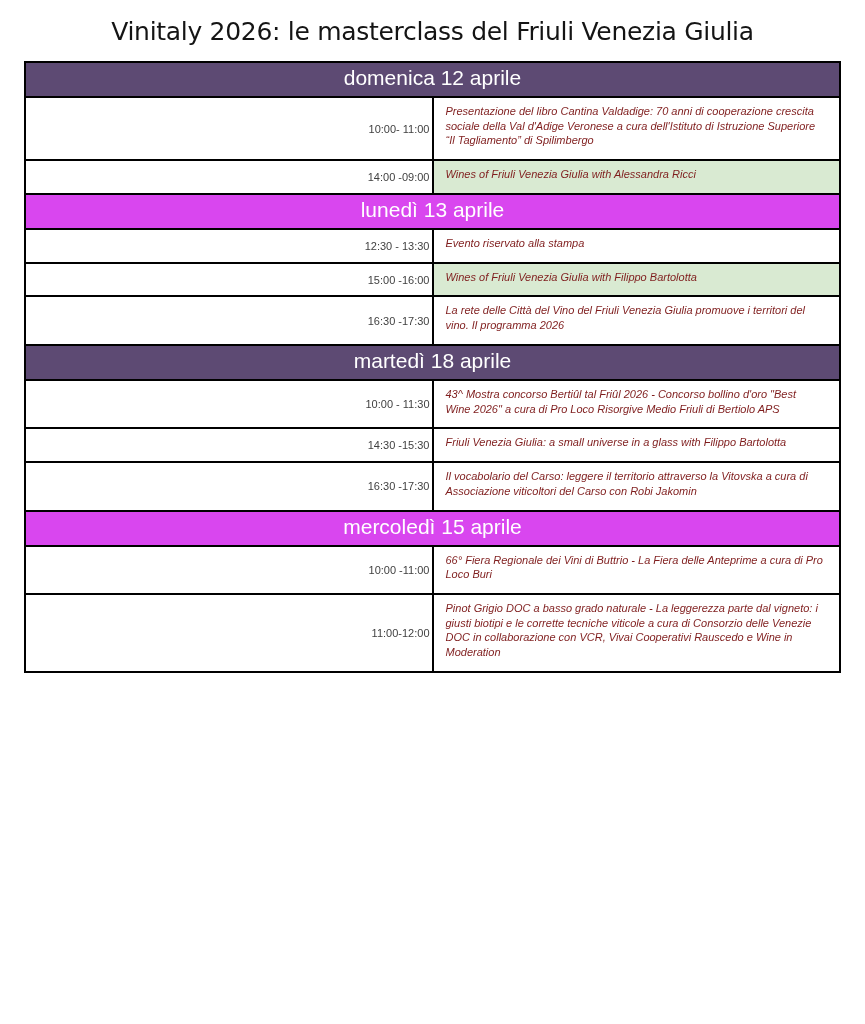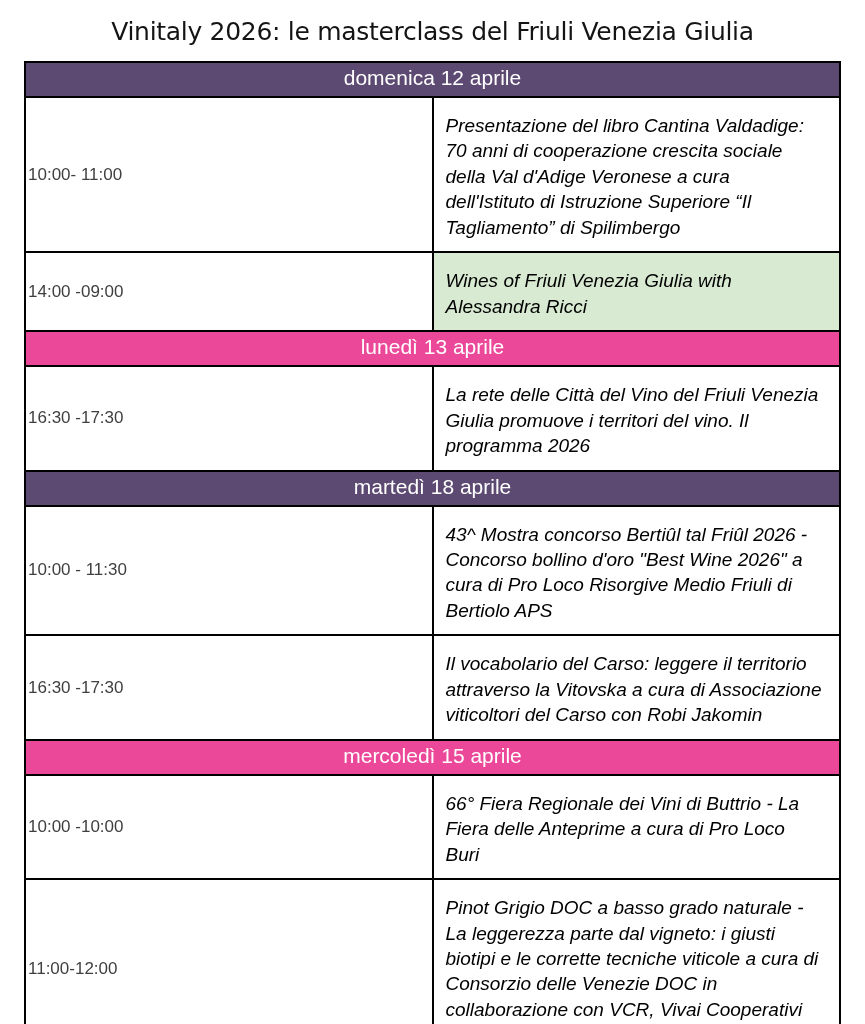--- a/index.html
+++ b/index.html
@@ -36,36 +36,36 @@
     border: 2px solid #000000;
   }
   tr.day-header td {
     text-align: center;
     color: #ffffff;
     font-size: 21px;
     padding: 3px 0 6px 0;
     margin-left: 27px;
   }
   tr.day-header.dark td { background: #5d4a73; }
-  tr.day-header.light td { background: #ec4899; }
+  tr.day-header.light td { background: #d946ef; }
   td.time-cell {
     width: 121px;
-    text-align: left;
+    text-align: right;
     vertical-align: middle;
-    font-size: 17px;
+    font-size: 11px;
     color: #3f3f3f;
     background: #ffffff;
     padding: 2px;
   }
   td.desc-cell {
     font-style: italic;
-    font-size: 19px;
-    color: #000000;
+    font-size: 11px;
+    color: #7f1d1d;
     line-height: 1.34;
-    padding: 15px 16px 11px 12px;
+    padding: 6px 16px 11px 12px;
     vertical-align: middle;
     background: #ffffff;
   }
   td.desc-cell.green { background: #d9ead2; }
 </style>
 </head>
 <body>
 
 <div class="page">
 
@@ -83,41 +83,53 @@
       </tr>
       <tr>
         <td class="time-cell">14:00 -09:00</td>
         <td class="desc-cell green">Wines of Friuli Venezia Giulia with Alessandra Ricci</td>
       </tr>
 
       <tr class="day-header light">
         <td colspan="2">lunedì 13 aprile</td>
       </tr>
       <tr>
+        <td class="time-cell">12:30 - 13:30</td>
+        <td class="desc-cell">Evento riservato alla stampa</td>
+      </tr>
+      <tr>
+        <td class="time-cell">15:00 -16:00</td>
+        <td class="desc-cell green">Wines of Friuli Venezia Giulia with Filippo Bartolotta</td>
+      </tr>
+      <tr>
         <td class="time-cell">16:30 -17:30</td>
         <td class="desc-cell">La rete delle Città del Vino del Friuli Venezia Giulia promuove i territori del vino. Il programma 2026</td>
       </tr>
 
       <tr class="day-header dark">
         <td colspan="2">martedì 18 aprile</td>
       </tr>
       <tr>
         <td class="time-cell">10:00 - 11:30</td>
         <td class="desc-cell">43^ Mostra concorso Bertiûl tal Friûl 2026 - Concorso bollino d'oro "Best Wine 2026" a cura di Pro Loco Risorgive Medio Friuli di Bertiolo APS</td>
       </tr>
       <tr>
+        <td class="time-cell">14:30 -15:30</td>
+        <td class="desc-cell">Friuli Venezia Giulia: a small universe in a glass with Filippo Bartolotta</td>
+      </tr>
+      <tr>
         <td class="time-cell">16:30 -17:30</td>
         <td class="desc-cell">Il vocabolario del Carso: leggere il territorio attraverso la Vitovska a cura di Associazione viticoltori del Carso con Robi Jakomin</td>
       </tr>
 
       <tr class="day-header light">
         <td colspan="2">mercoledì 15 aprile</td>
       </tr>
       <tr>
-        <td class="time-cell">10:00 -10:00</td>
+        <td class="time-cell">10:00 -11:00</td>
         <td class="desc-cell">66° Fiera Regionale dei Vini di Buttrio - La Fiera delle Anteprime a cura di Pro Loco Buri</td>
       </tr>
       <tr>
         <td class="time-cell">11:00-12:00</td>
         <td class="desc-cell">Pinot Grigio DOC a basso grado naturale - La leggerezza parte dal vigneto: i giusti biotipi e le corrette tecniche viticole a cura di Consorzio delle Venezie DOC in collaborazione con VCR, Vivai Cooperativi Rauscedo e Wine in Moderation</td>
       </tr>
 
     </tbody>
   </table>
 </div>

